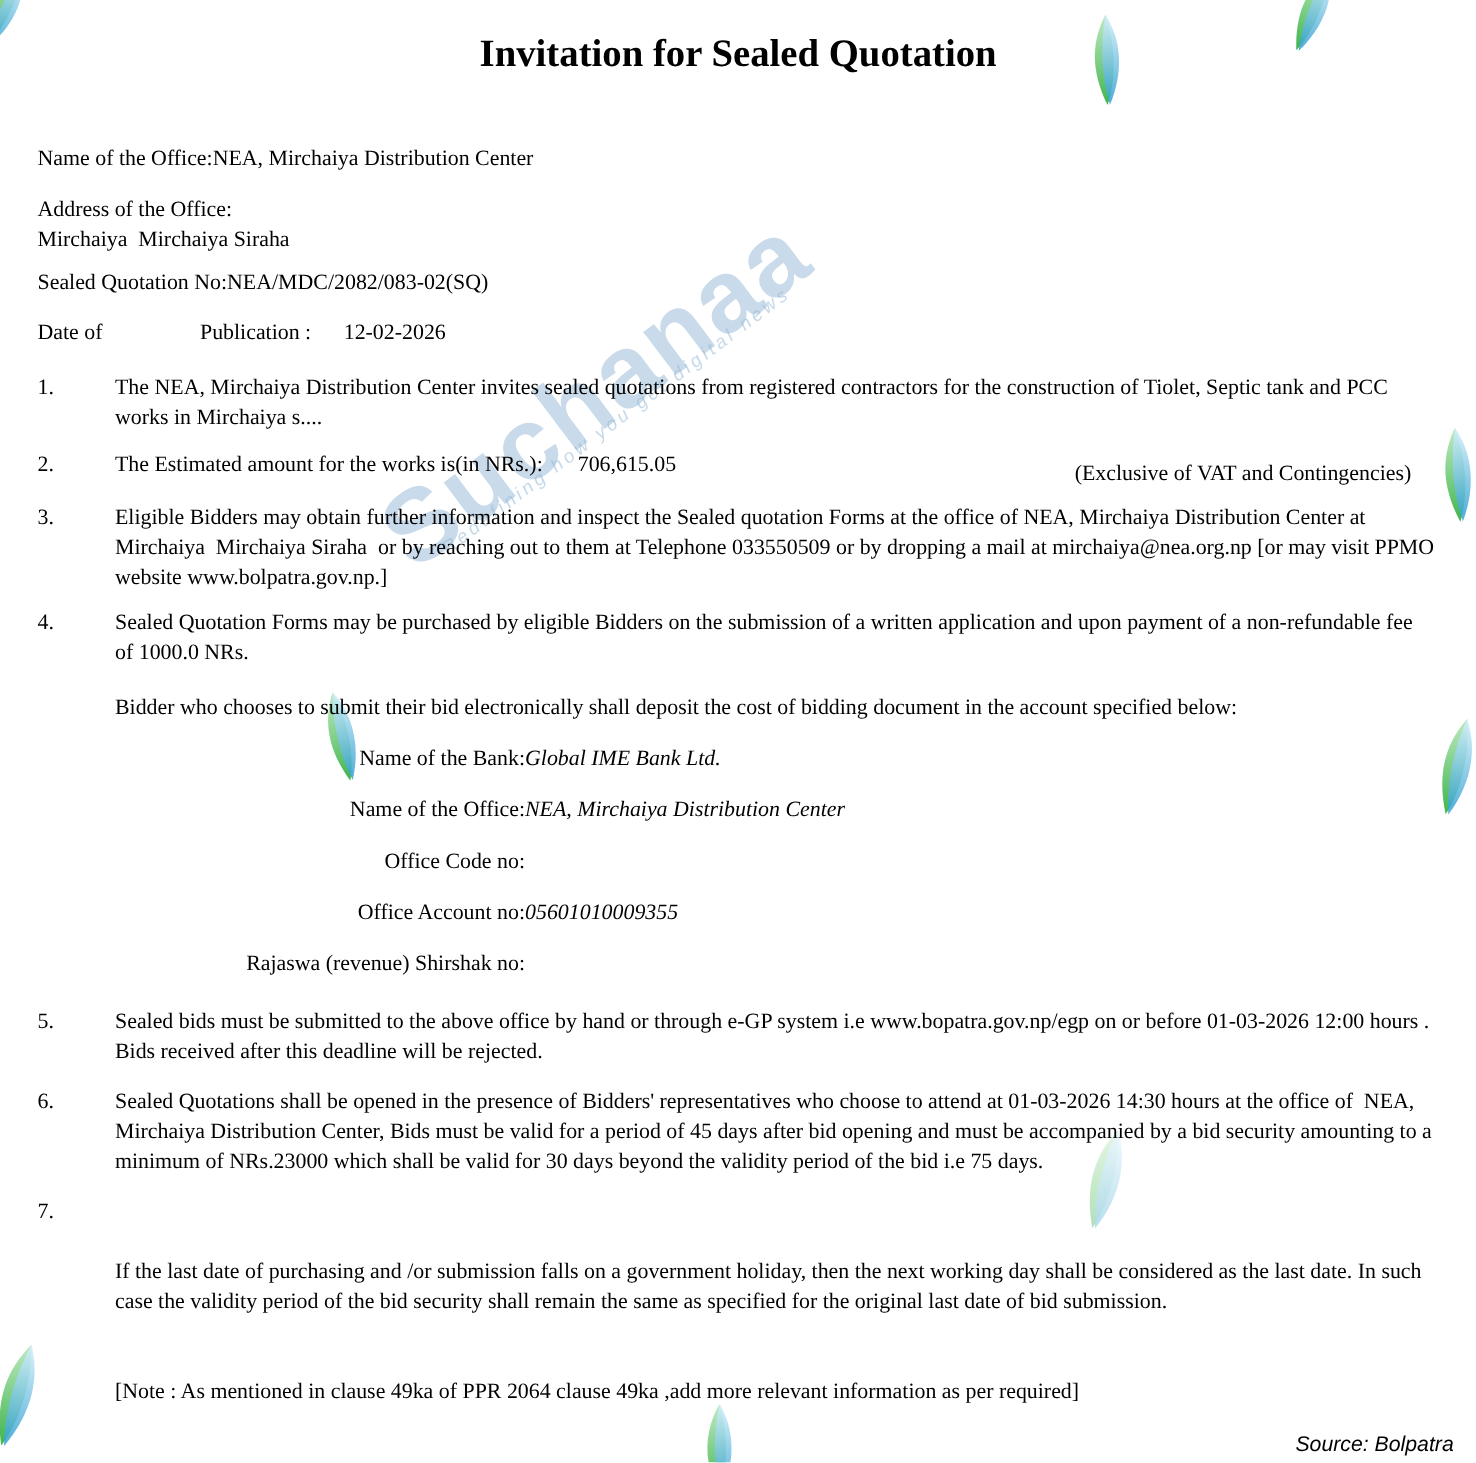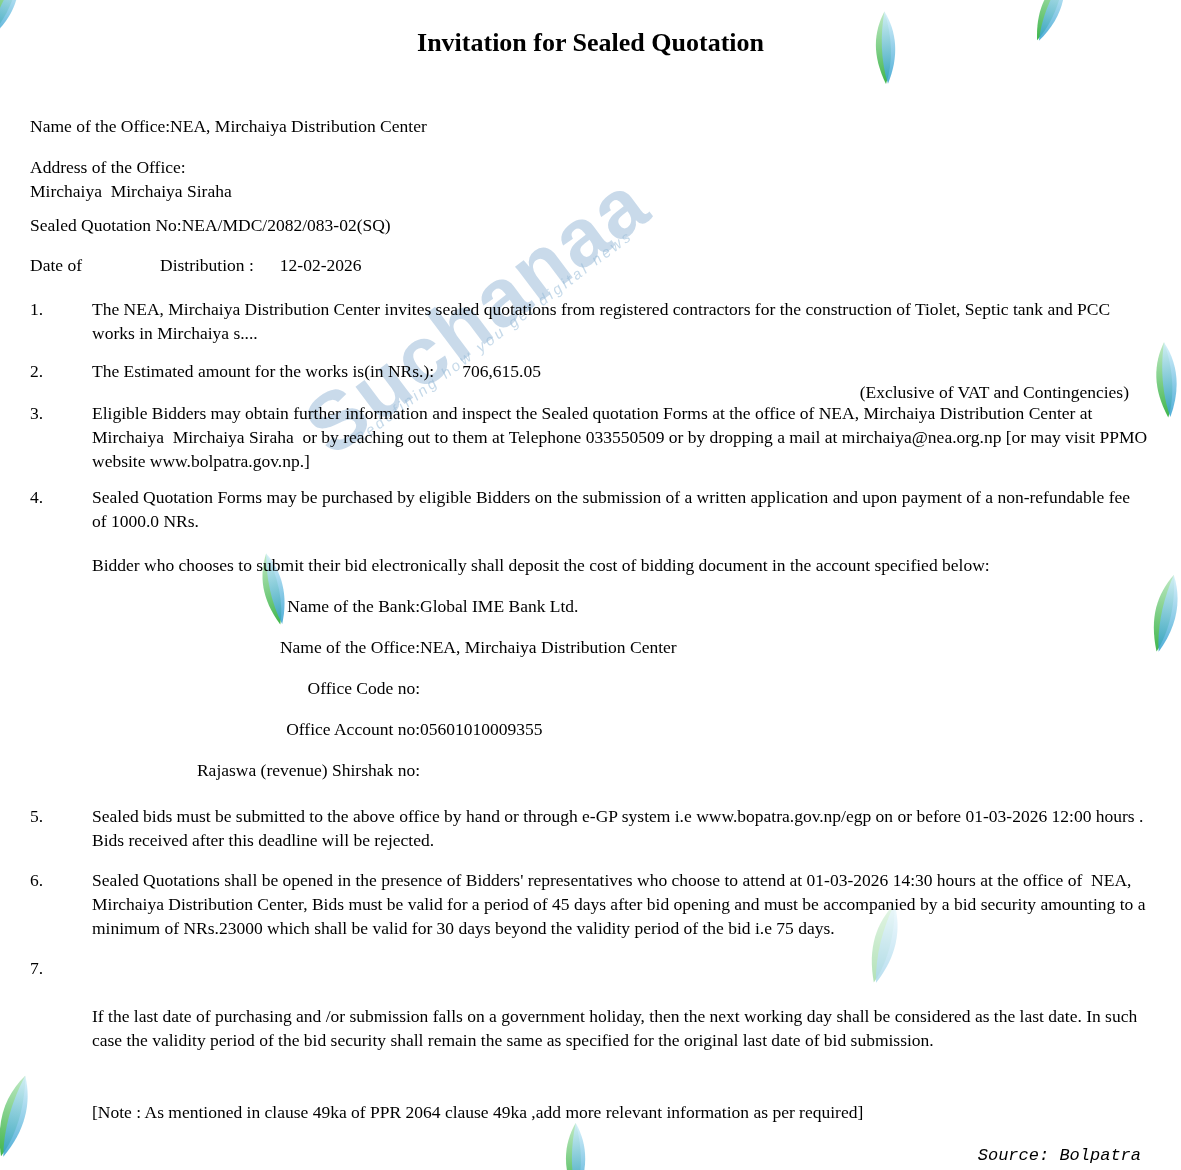--- a/index.html
+++ b/index.html
@@ -37,57 +37,57 @@
     font-size:15px;
     letter-spacing:3px;
     margin-top:4px;
     color:rgba(150,185,215,0.55);
   }
   
   .content { position:relative; z-index:2; padding:0 30px; }
   .doc-title {
     margin-top:24px;
     text-align:center;
-    font-size:26px;
+    font-size:31px;
     line-height:38px;
     font-weight:bold;
   }
   .hdr-office { margin-top:52px; }
   .hdr-address { margin-top:17px;font-family:Liberation Serif, serif; }
   .hdr-sq { margin-top:10px; }
   .hdr-date { margin-top:16px; }
   .pub-label { margin-left:78px; }
   .pub-date { margin-left:26px; }
   .pre { white-space:pre-wrap; }
 
   .num-item { display:flex; margin-top:14px; }
   .num-cell { width:62px; flex-shrink:0; }
   .text-cell { flex:1; padding-right:2px; white-space:pre-wrap; }
 
   .amount-row { display:flex; align-items:baseline; }
   .amount-val { margin-left:28px; }
-  .vat-note { margin-left:auto; margin-right:20px; position:relative; top:21px; }
+  .vat-note { margin-left:auto; margin-right:20px; position:relative; top:7px; }
 
   .or-line { margin:19px 0 18px 0; padding-left:432px; }
   .electronic-note { margin:20px 0 10px 0; padding-left:62px; white-space:pre-wrap; }
 
   .bank-block { margin-top:12px; }
   .bank-row { display:flex; padding-left:62px; margin-top:17px; }
   .bank-label { width:328px; flex-shrink:0;text-align:right; }
-  .bank-value { flex:1; white-space:pre-wrap; }
+  .bank-value { flex:1; white-space:pre-wrap;font-style:italic; }
 
   .gap-before-5 { margin-top:22px; }
   .note-line { margin-top:0; }
 
   .footer-source {
-    position:absolute; right:40px; bottom:2px;
+    position:absolute; right:18px; bottom:2px;
     z-index:2;
     font-style:italic;
     font-size:17px;
-    font-family:Liberation Mono, monospace;
+    font-family:Liberation Sans, sans-serif;
   }
 </style>
 </head>
 <body>
 
 <div class="page">
 
   <div class="deco-layer">
     <svg width="0" height="0" style="position:absolute" aria-hidden="true">
       <defs>
@@ -164,21 +164,21 @@
 
     <div class="hdr-office"><span>Name of the Office:</span><span>NEA, Mirchaiya Distribution Center</span></div>
 
     <div class="hdr-address">
       <div>Address of the Office:</div>
       <div class="pre">Mirchaiya  Mirchaiya Siraha</div>
     </div>
 
     <div class="hdr-sq"><span>Sealed Quotation No:</span><span>NEA/MDC/2082/083-02(SQ)</span></div>
 
-    <div class="hdr-date"><span>Date of</span><span class="pub-label">Distribution :</span><span class="pub-date">12-02-2026</span></div>
+    <div class="hdr-date"><span>Date of</span><span class="pub-label">Publication :</span><span class="pub-date">12-02-2026</span></div>
 
     <div class="num-item" style="margin-top:20px">
       <div class="num-cell">1.</div>
       <div class="text-cell">The NEA, Mirchaiya Distribution Center invites sealed quotations from registered contractors for the construction of Tiolet, Septic tank and PCC works in Mirchaiya s....</div>
     </div>
 
     <div class="num-item">
       <div class="num-cell">2.</div>
       <div class="text-cell amount-row">
         <span>The Estimated amount for the works is(in NRs.):</span>

